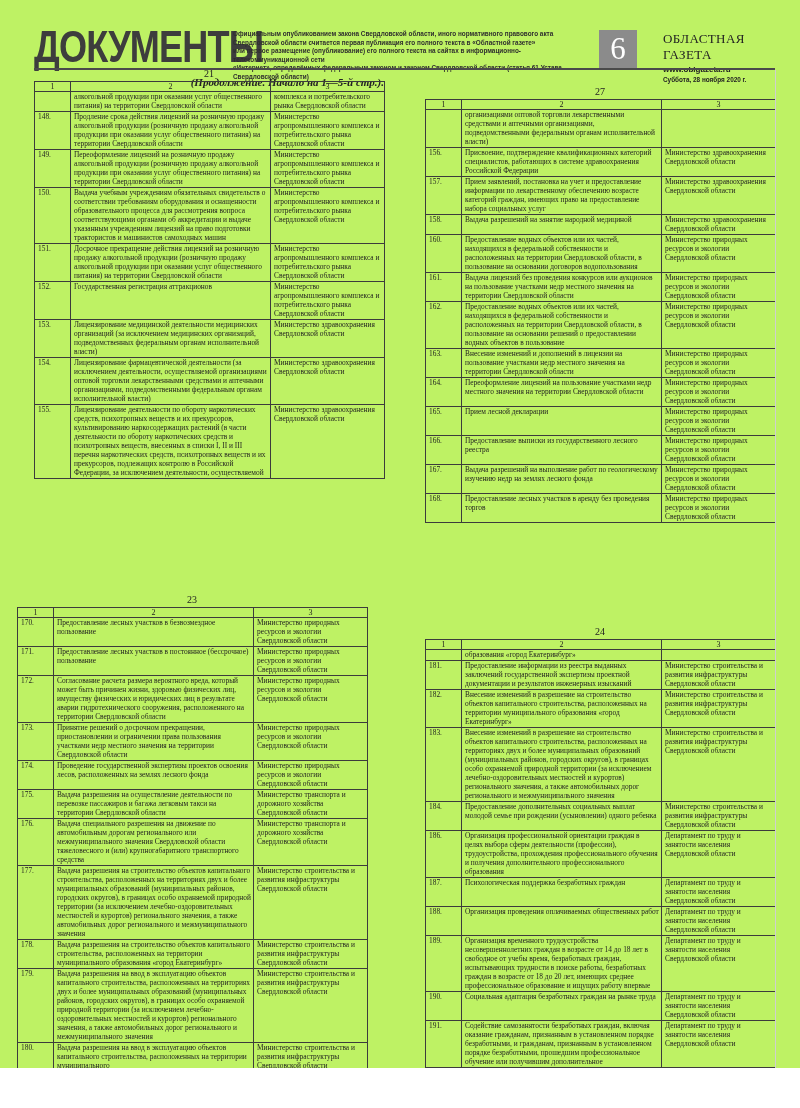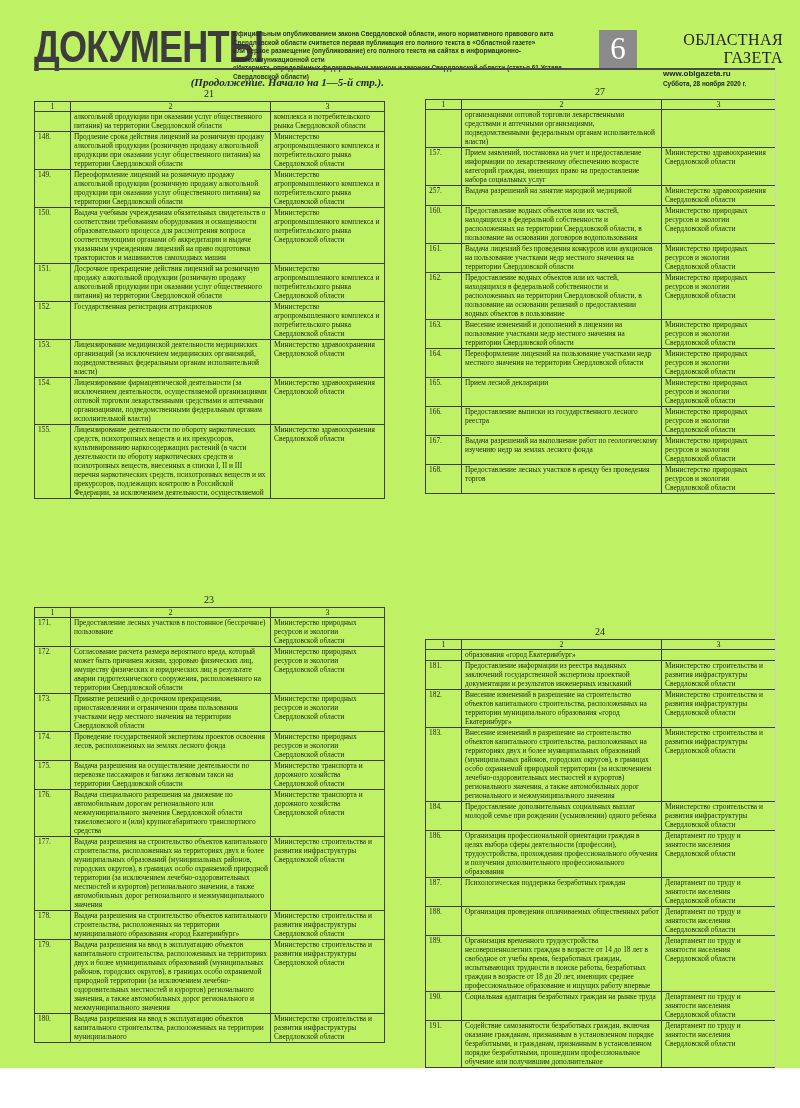--- a/index.html
+++ b/index.html
@@ -9,34 +9,34 @@
   .doc-title{position:absolute;left:34px;top:22px;font-family:"Liberation Sans",sans-serif;
              font-weight:bold;font-size:44px;letter-spacing:-1px;color:#3d3d3d;
              transform:scaleX(0.82);transform-origin:left top;white-space:nowrap;}
   .legal{position:absolute;left:233px;top:30px;width:360px;
          font-family:"Liberation Sans",sans-serif;font-weight:bold;font-size:6.4px;
          line-height:8.6px;color:#2e2e2e;}
   .page-badge{position:absolute;left:599px;top:30px;width:38px;height:38px;background:#8b8b8b;
               color:#fff;font-family:"Liberation Serif",serif;font-size:31px;line-height:38px;
               text-align:center;}
   .brand{position:absolute;left:663px;top:31px;width:120px;}
-  .brand-name{font-family:"Liberation Serif",serif;font-size:16px;letter-spacing:0.4px;color:#222;text-align:right;}
+  .brand-name{font-family:"Liberation Serif",serif;font-size:13px;letter-spacing:0.4px;color:#222;}
   .brand-site{font-family:"Liberation Sans",sans-serif;font-weight:bold;font-size:8px;color:#222;margin-top:2px;}
   .brand-date{font-family:"Liberation Sans",sans-serif;font-weight:bold;font-size:6.4px;color:#222;margin-top:2px;}
   .head-rule{position:absolute;left:34px;top:68px;width:741px;height:2px;background:#4a4a4a;}
   
   .cont-top{position:absolute;left:34px;top:76px;width:350px;text-align:right;
             font-size:11px;font-weight:bold;font-style:italic;color:#222;}
   .cont-bottom{margin-top:5px;text-align:center;font-size:10px;font-weight:bold;
                font-style:italic;color:#222;}
   
   .table-block{position:absolute;width:350px;}
-  .tb-21{left:34px;top:88px;}
+  .tb-21{left:34px;top:68px;}
   .tb-22{left:425px;top:86px;}
-  .tb-23{left:34px;top:594px;font-family:Liberation Serif, serif;}
+  .tb-23{left:17px;top:594px;font-family:Liberation Serif, serif;}
   .tb-24{left:425px;top:626px;}
   .tbl-caption{text-align:center;font-size:10px;color:#222;margin-bottom:2px;}
   table.services{border-collapse:collapse;width:350px;table-layout:fixed;}
   table.services th,table.services td{border:1px solid #3c3c3c;vertical-align:top;
       font-size:7.4px;line-height:9px;padding:0 2px 1px 3px;color:#1e1e1e;
       word-wrap:break-word;}
   table.services th{font-weight:normal;text-align:center;font-size:8px;padding:0;}
   col.c-num{width:36px;}
   col.c-svc{width:200px;}
   col.c-auth{width:114px;}
@@ -151,26 +151,31 @@
             <th>3</th>
           </tr>
         </thead>
       <tbody>
           <tr>
             <td class="num"></td>
             <td class="svc">организациями оптовой торговли лекарственными средствами и аптечными организациями, подведомственными федеральным органам исполнительной власти)</td>
             <td class="auth"></td>
           </tr>
           <tr>
+            <td class="num">156.</td>
+            <td class="svc">Присвоение, подтверждение квалификационных категорий специалистов, работающих в системе здравоохранения Российской Федерации</td>
+            <td class="auth">Министерство здравоохранения Свердловской области</td>
+          </tr>
+          <tr>
             <td class="num">157.</td>
             <td class="svc">Прием заявлений, постановка на учет и предоставление информации по лекарственному обеспечению возрасте категорий граждан, имеющих право на предоставление набора социальных услуг</td>
             <td class="auth">Министерство здравоохранения Свердловской области</td>
           </tr>
           <tr>
-            <td class="num">257.</td>
+            <td class="num">158.</td>
             <td class="svc">Выдача разрешений на занятие народной медициной</td>
             <td class="auth">Министерство здравоохранения Свердловской области</td>
           </tr>
           <tr>
             <td class="num">160.</td>
             <td class="svc">Предоставление водных объектов или их частей, находящихся в федеральной собственности и расположенных на территории Свердловской области, в пользование на основании договоров водопользования</td>
             <td class="auth">Министерство природных ресурсов и экологии Свердловской области</td>
           </tr>
           <tr>
             <td class="num">161.</td>
@@ -226,20 +231,25 @@
         </colgroup>
       <thead>
           <tr>
             <th>1</th>
             <th>2</th>
             <th>3</th>
           </tr>
         </thead>
       <tbody>
           <tr>
+            <td class="num">170.</td>
+            <td class="svc">Предоставление лесных участков в безвозмездное пользование</td>
+            <td class="auth">Министерство природных ресурсов и экологии Свердловской области</td>
+          </tr>
+          <tr>
             <td class="num">171.</td>
             <td class="svc">Предоставление лесных участков в постоянное (бессрочное) пользование</td>
             <td class="auth">Министерство природных ресурсов и экологии Свердловской области</td>
           </tr>
           <tr>
             <td class="num">172.</td>
             <td class="svc">Согласование расчета размера вероятного вреда, который может быть причинен жизни, здоровью физических лиц, имуществу физических и юридических лиц в результате аварии гидротехнического сооружения, расположенного на территории Свердловской области</td>
             <td class="auth">Министерство природных ресурсов и экологии Свердловской области</td>
           </tr>
           <tr>

